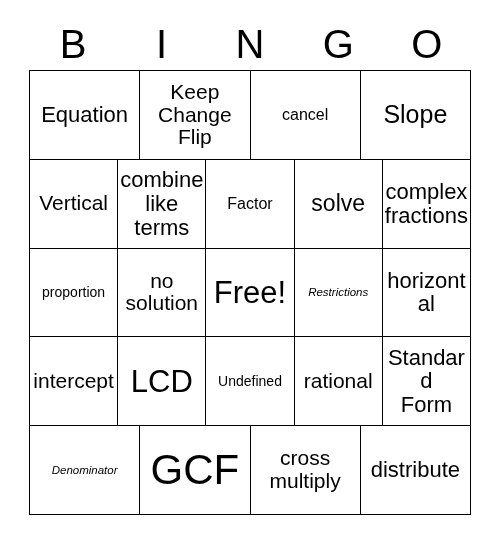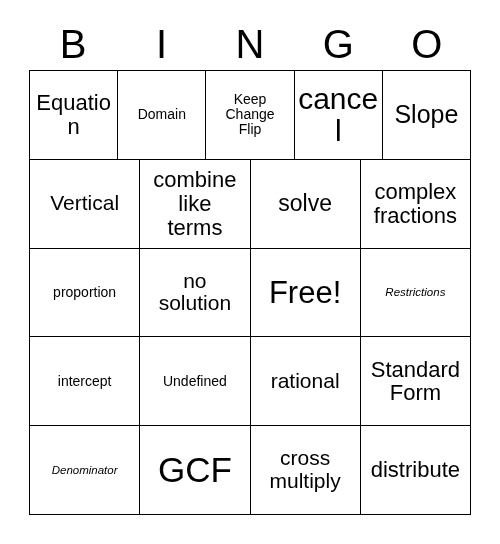--- a/index.html
+++ b/index.html
@@ -85,27 +85,27 @@
     width: 100%;
     line-height: 1.08;
     white-space: pre-line;
     word-break: break-word;
   }
 
   
   .fs-xs   { font-size: 11.5px; font-style: italic; }
   .fs-sm   { font-size: 14px; }
   .fs-md   { font-size: 22px; }
-  .fs-lg   { font-size: 14px; }
+  .fs-lg   { font-size: 21px; }
   .fs-xl   { font-size: 21px; }
-  .fs-2xl  { font-size: 30px; }
+  .fs-2xl  { font-size: 16px; }
   .fs-3xl  { font-size: 25px; }
   .fs-4xl  { font-size: 23px; }
   .fs-5xl  { font-size: 31px; }
-  .fs-6xl  { font-size: 35px; }
+  .fs-6xl  { font-size: 42px; }
 </style>
 </head>
 <body>
 
 <div id="bingo-card">
 
   <div id="header-row">
     <div class="header-cell">B</div>
     <div class="header-cell">I</div>
     <div class="header-cell">N</div>
@@ -113,23 +113,20 @@
     <div class="header-cell">O</div>
   </div>
 
   <div id="grid">
 
     <div class="grid-row">
       <div class="cell">
           <span class="cell-text fs-md">Equation</span>
         </div>
       <div class="cell">
-          <span class="cell-text fs-lg">Domain</span>
-        </div>
-      <div class="cell">
           <span class="cell-text fs-lg">Keep
 Change
 Flip</span>
         </div>
       <div class="cell">
           <span class="cell-text fs-2xl">cancel</span>
         </div>
       <div class="cell">
           <span class="cell-text fs-3xl">Slope</span>
         </div>
@@ -138,20 +135,23 @@
     <div class="grid-row">
       <div class="cell">
           <span class="cell-text fs-xl">Vertical</span>
         </div>
       <div class="cell">
           <span class="cell-text fs-md">combine
 like
 terms</span>
         </div>
       <div class="cell">
+          <span class="cell-text fs-2xl">Factor</span>
+        </div>
+      <div class="cell">
           <span class="cell-text fs-4xl">solve</span>
         </div>
       <div class="cell">
           <span class="cell-text fs-md">complex
 fractions</span>
         </div>
     </div>
 
     <div class="grid-row">
       <div class="cell">
@@ -160,25 +160,31 @@
       <div class="cell">
           <span class="cell-text fs-xl">no
 solution</span>
         </div>
       <div class="cell">
           <span class="cell-text fs-5xl">Free!</span>
         </div>
       <div class="cell">
           <span class="cell-text fs-xs">Restrictions</span>
         </div>
+      <div class="cell">
+          <span class="cell-text fs-md">horizontal</span>
+        </div>
     </div>
 
     <div class="grid-row">
       <div class="cell">
           <span class="cell-text fs-lg">intercept</span>
+        </div>
+      <div class="cell">
+          <span class="cell-text fs-5xl">LCD</span>
         </div>
       <div class="cell">
           <span class="cell-text fs-sm">Undefined</span>
         </div>
       <div class="cell">
           <span class="cell-text fs-xl">rational</span>
         </div>
       <div class="cell">
           <span class="cell-text fs-md">Standard
 Form</span>

